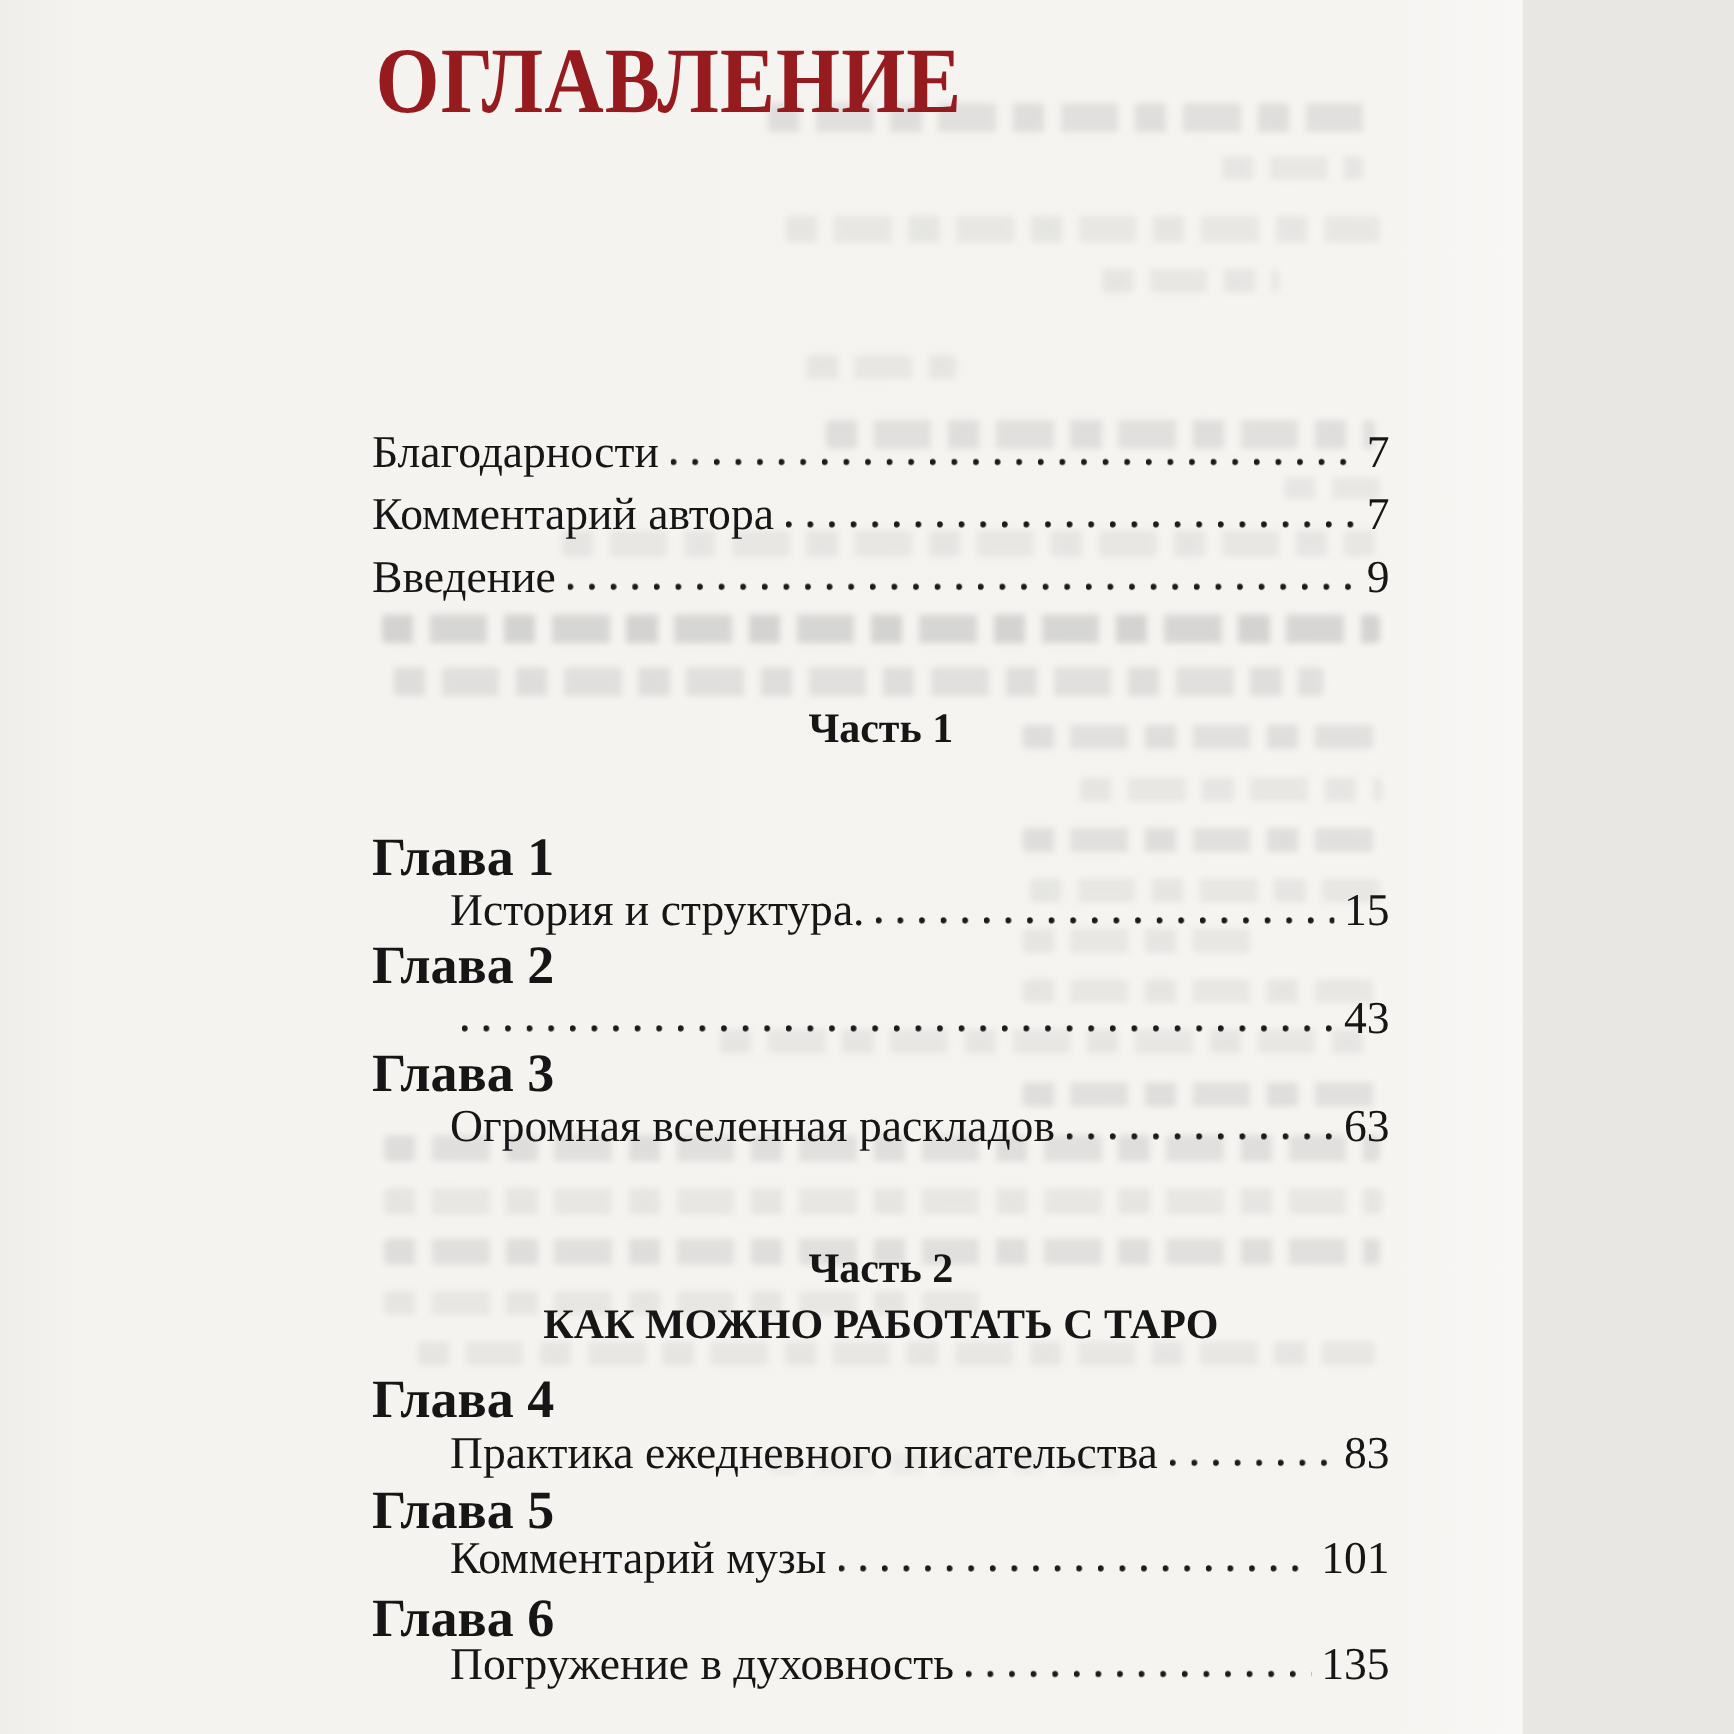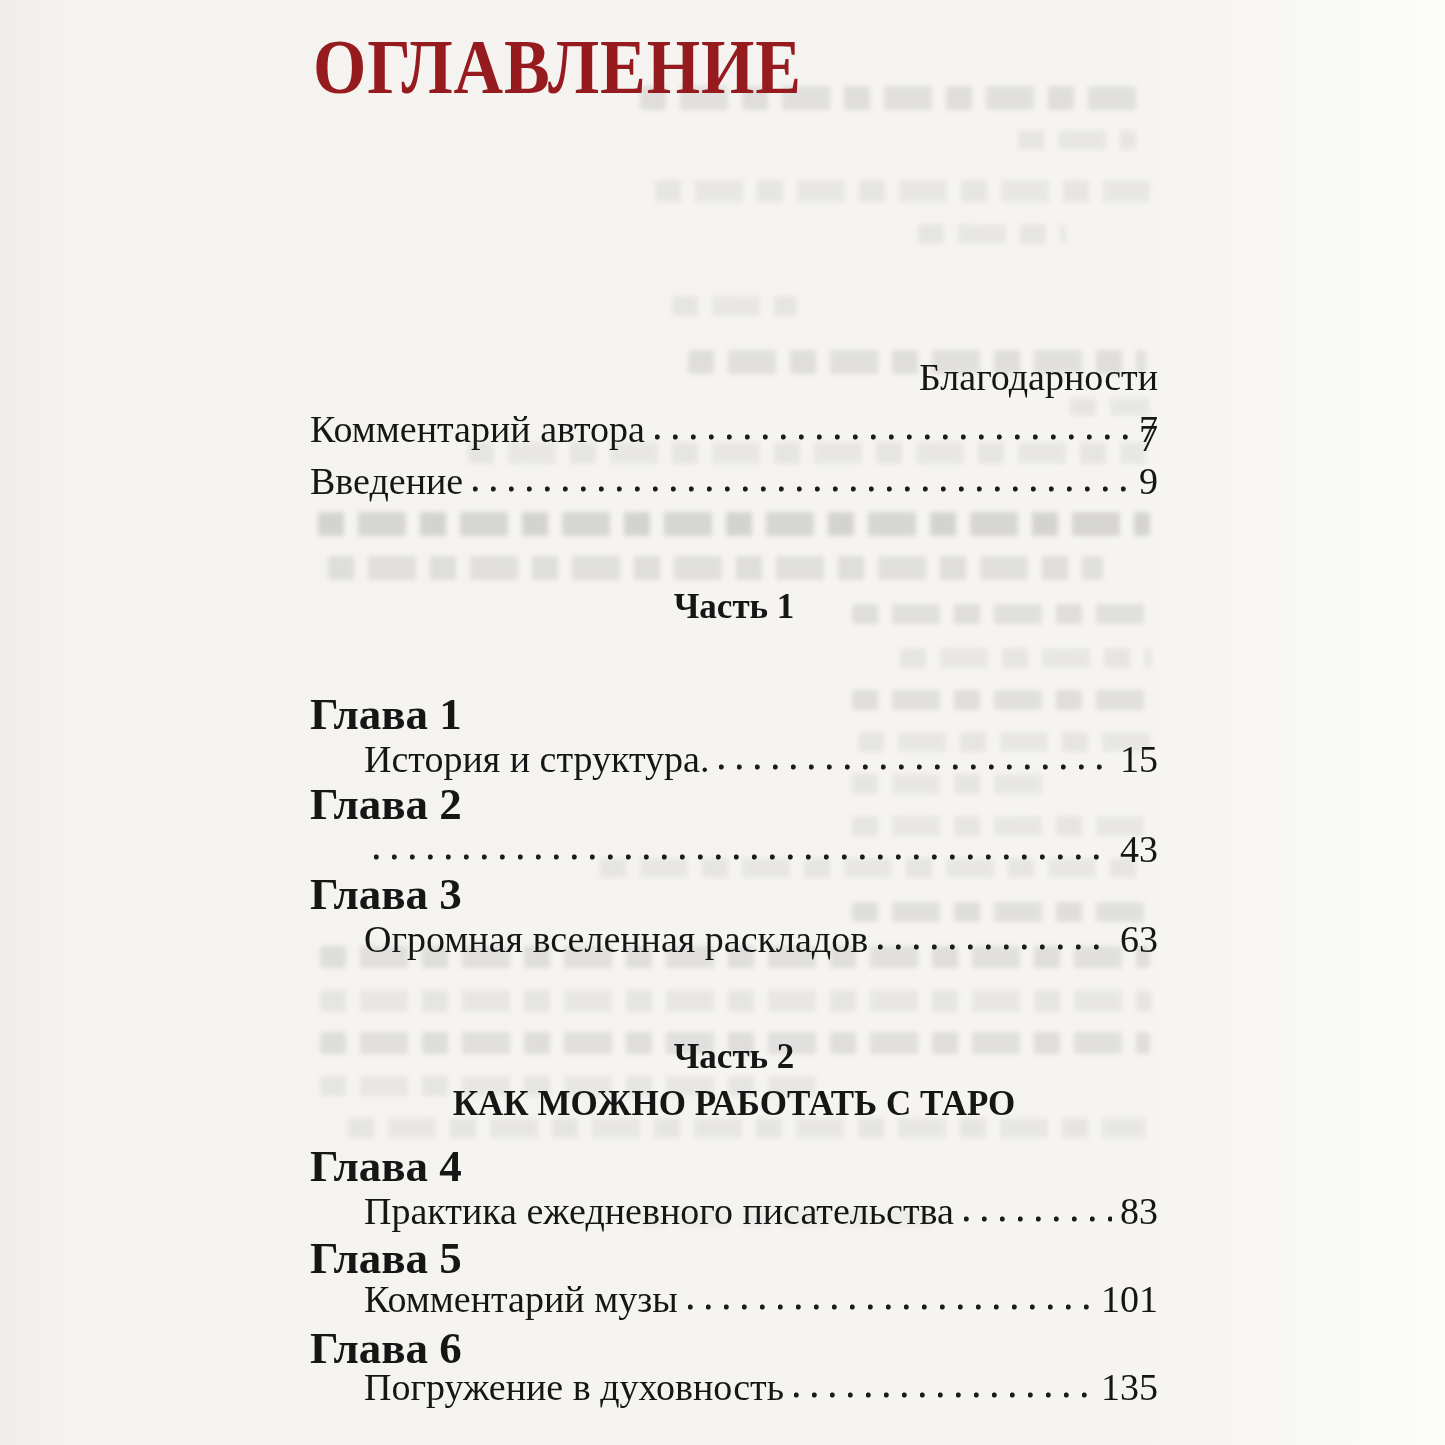--- a/index.html
+++ b/index.html
@@ -1,22 +1,23 @@
 <!DOCTYPE html>
 <html><head>
 <meta charset="utf-8">
 <style>
   html,body{margin:0;padding:0;background:#e8e7e4;}
   .page{
     position:relative;
-    width:1445px;height:1445px;
+    width:1254px;height:1445px;
     overflow:hidden;
     background:linear-gradient(90deg,#efeeeb 0px,#f4f3f0 70px,#f5f4f1 1150px,#f8f7f5 1270px,#fcfcfb 1445px);
     font-family:"Liberation Serif","DejaVu Serif",serif;
     color:#161616;
+    padding-left:15px;
   }
   
   .ghost{
     position:absolute;
     filter:blur(2.5px);
     border-radius:4px;
     background-image:repeating-linear-gradient(90deg,#6f6f72 0px,#6f6f72 26px,transparent 26px,transparent 40px,#7c7c7e 40px,#7c7c7e 88px,transparent 88px,transparent 102px);
   }
   .g-dark{opacity:.24}
   .g-med{opacity:.16}
@@ -30,21 +31,21 @@
     transform:scaleX(.88);transform-origin:left top;
   }
 
   .toc{position:absolute;left:310px;top:0;width:848px;height:1445px;}
 
   .row{
     position:absolute;left:0;right:0;
     display:flex;align-items:flex-end;
     font-size:38px;line-height:42px;
   }
-  .row.indent{left:54px;}
+  .row.indent{left:65px;}
   .lbl{white-space:nowrap;}
   .pg{white-space:nowrap;}
   .dots{
     flex:1 1 auto;height:12px;
     margin:0 8px 7px 10px;
     background-image:radial-gradient(circle at 2.2px 6px,#1c1c1c 2.1px,rgba(0,0,0,0) 3px);
     background-size:18px 12px;
     background-repeat:repeat-x;
     background-position:left bottom;
   }
@@ -86,21 +87,21 @@
   <div class="ghost g-light" style="top:990px;left:320px;width:832px;height:22px;"></div>
   <div class="ghost g-med" style="top:1032px;left:320px;width:830px;height:22px;"></div>
   <div class="ghost g-light" style="top:1076px;left:320px;width:500px;height:20px;"></div>
   <div class="ghost g-light" style="top:1118px;left:348px;width:798px;height:20px;"></div>
   <div class="ghost g-faint" style="top:1210px;left:640px;width:300px;height:18px;"></div>
 
   <h1 class="title">ОГЛАВЛЕНИЕ</h1>
 
   <div class="toc">
 
-    <div class="row" style="top:356px;flex-direction:column;">
+    <div class="row" style="top:356px;">
       <span class="lbl">Благодарности</span>
       <span class="dots"></span>
       <span class="pg">7</span>
     </div>
     <div class="row" style="top:408px;">
       <span class="lbl">Комментарий автора</span>
       <span class="dots"></span>
       <span class="pg">7</span>
     </div>
     <div class="row" style="top:460px;">

